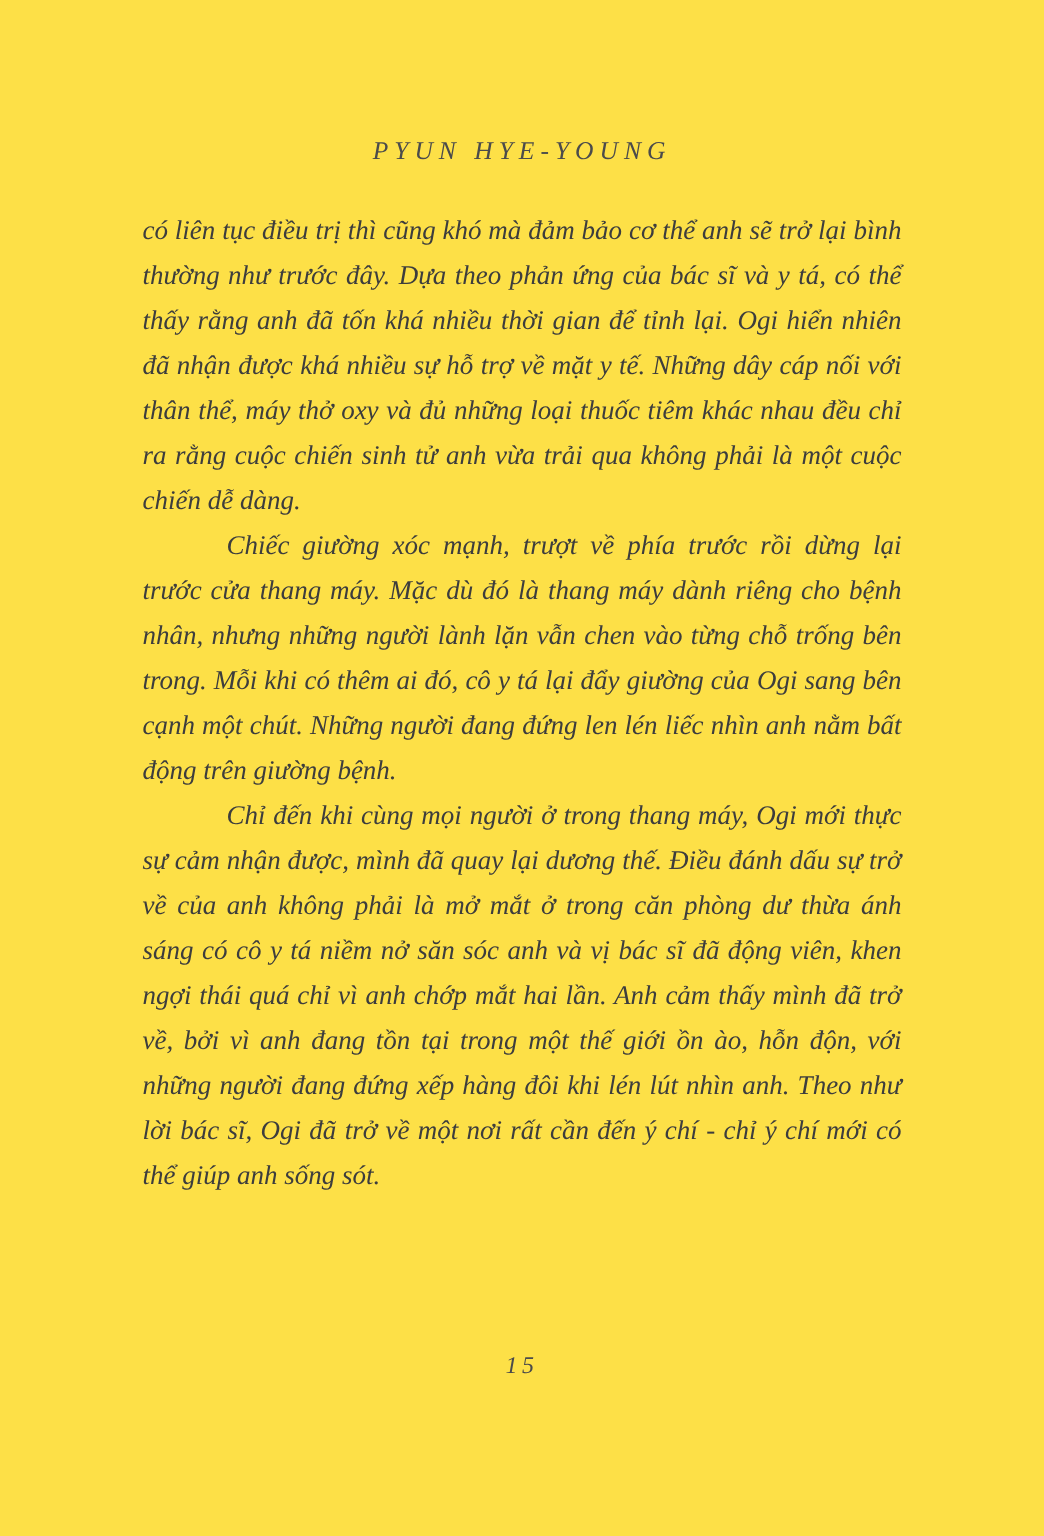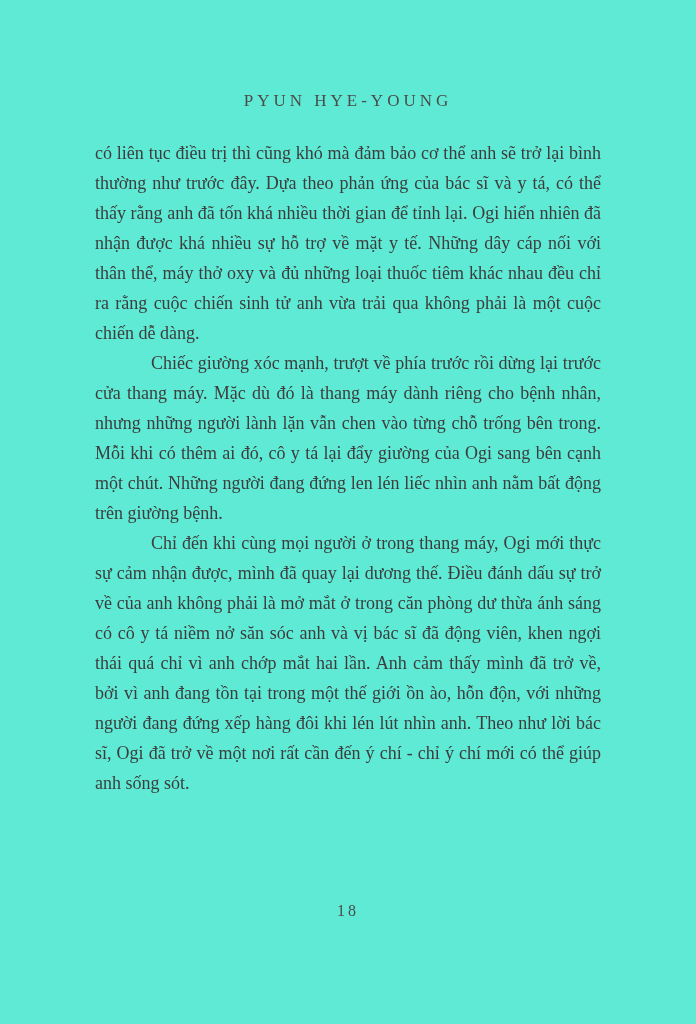--- a/index.html
+++ b/index.html
@@ -4,24 +4,25 @@
 <style>
   html, body {
     margin: 0;
     padding: 0;
     background: #ffffff;
   }
   .book-page {
     position: relative;
     width: 696px;
     height: 1024px;
-    background: #5eead4;
+    background: #fde047;
     font-family: "Liberation Serif", "DejaVu Serif", serif;
     color: #3d3d3d;
     overflow: hidden;
+    font-style: italic;
   }
   .running-header {
     position: absolute;
     top: 91px;
     left: 0;
     right: 0;
     text-align: center;
     font-size: 17px;
     letter-spacing: 4px;
     color: #4b4b4b;
@@ -64,16 +65,16 @@
     <span>PYUN HYE-YOUNG</span>
   </div>
 
   <div class="page-body">
     <p class="no-indent">có liên tục điều trị thì cũng khó mà đảm bảo cơ thể anh sẽ trở lại bình thường như trước đây. Dựa theo phản ứng của bác sĩ và y tá, có thể thấy rằng anh đã tốn khá nhiều thời gian để tỉnh lại. Ogi hiển nhiên đã nhận được khá nhiều sự hỗ trợ về mặt y tế. Những dây cáp nối với thân thể, máy thở oxy và đủ những loại thuốc tiêm khác nhau đều chỉ ra rằng cuộc chiến sinh tử anh vừa trải qua không phải là một cuộc chiến dễ dàng.</p>
     <p>Chiếc giường xóc mạnh, trượt về phía trước rồi dừng lại trước cửa thang máy. Mặc dù đó là thang máy dành riêng cho bệnh nhân, nhưng những người lành lặn vẫn chen vào từng chỗ trống bên trong. Mỗi khi có thêm ai đó, cô y tá lại đẩy giường của Ogi sang bên cạnh một chút. Những người đang đứng len lén liếc nhìn anh nằm bất động trên giường bệnh.</p>
     <p>Chỉ đến khi cùng mọi người ở trong thang máy, Ogi mới thực sự cảm nhận được, mình đã quay lại dương thế. Điều đánh dấu sự trở về của anh không phải là mở mắt ở trong căn phòng dư thừa ánh sáng có cô y tá niềm nở săn sóc anh và vị bác sĩ đã động viên, khen ngợi thái quá chỉ vì anh chớp mắt hai lần. Anh cảm thấy mình đã trở về, bởi vì anh đang tồn tại trong một thế giới ồn ào, hỗn độn, với những người đang đứng xếp hàng đôi khi lén lút nhìn anh. Theo như lời bác sĩ, Ogi đã trở về một nơi rất cần đến ý chí - chỉ ý chí mới có thể giúp anh sống sót.</p>
   </div>
 
   <div class="page-footer">
-    <span>18</span>
+    <span>15</span>
   </div>
 
 </div>
 
 </body></html>

